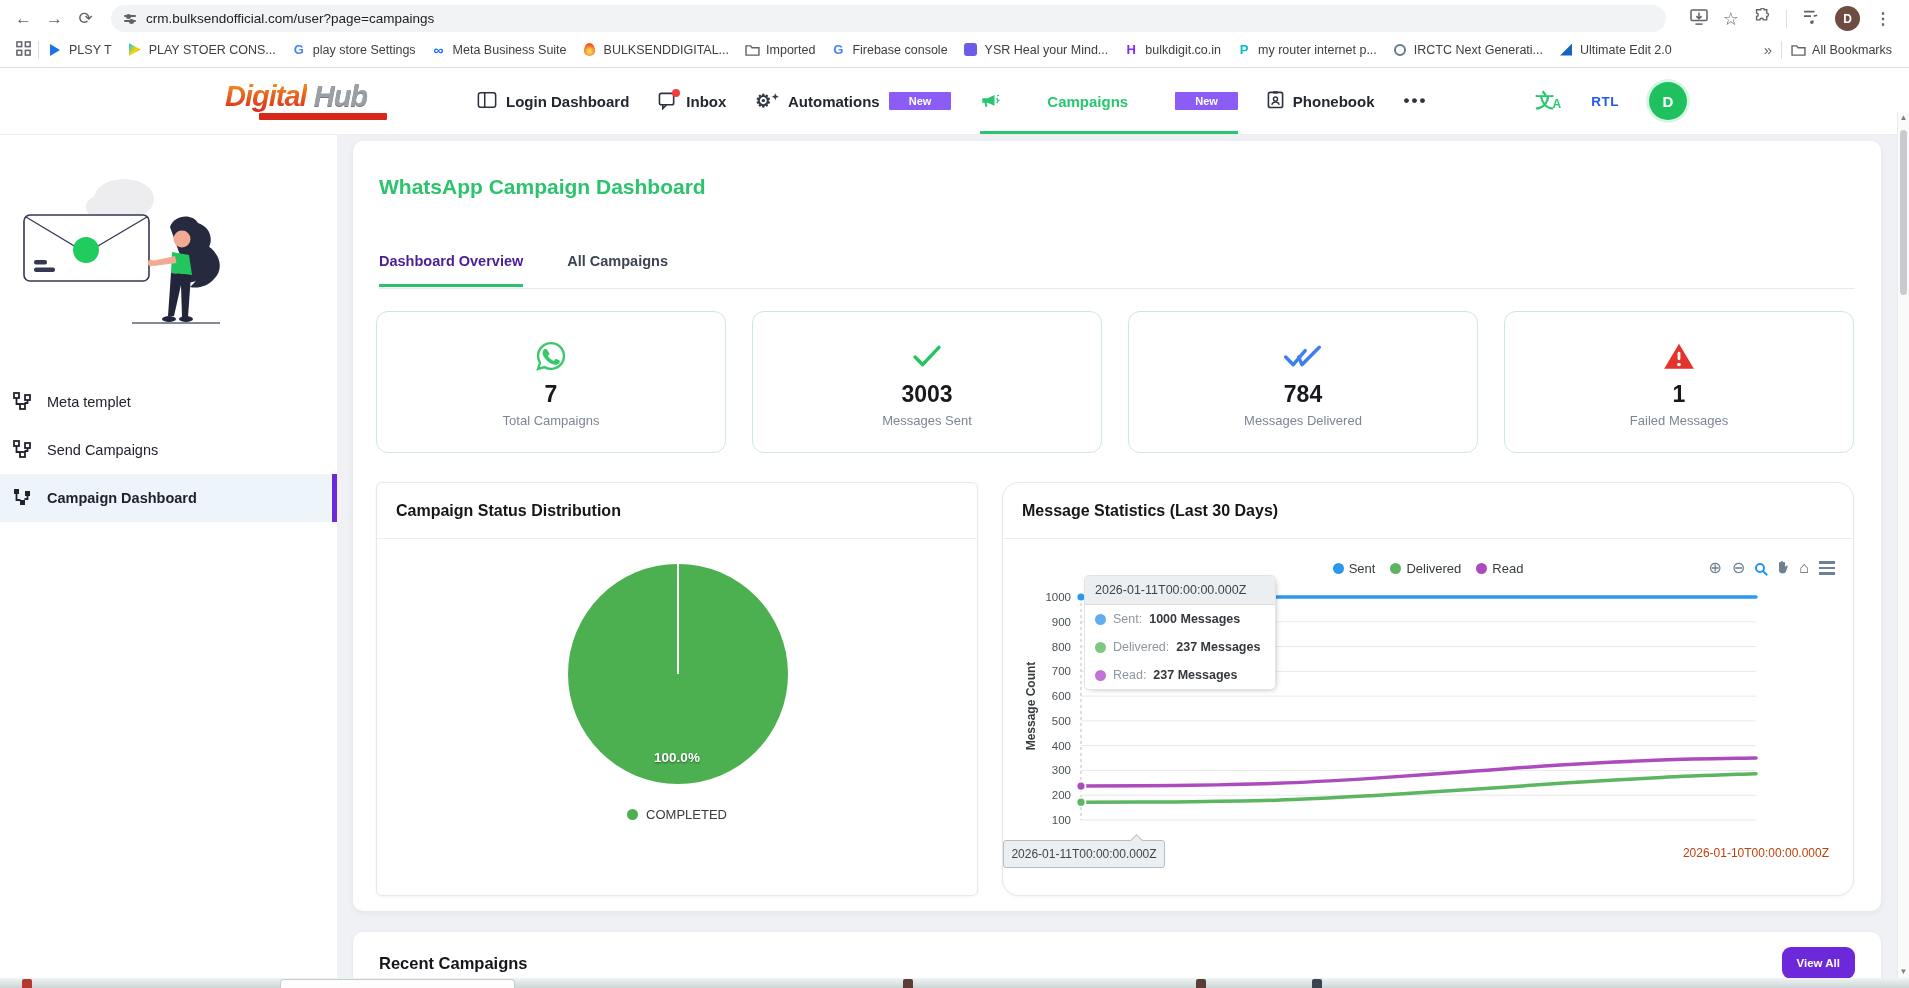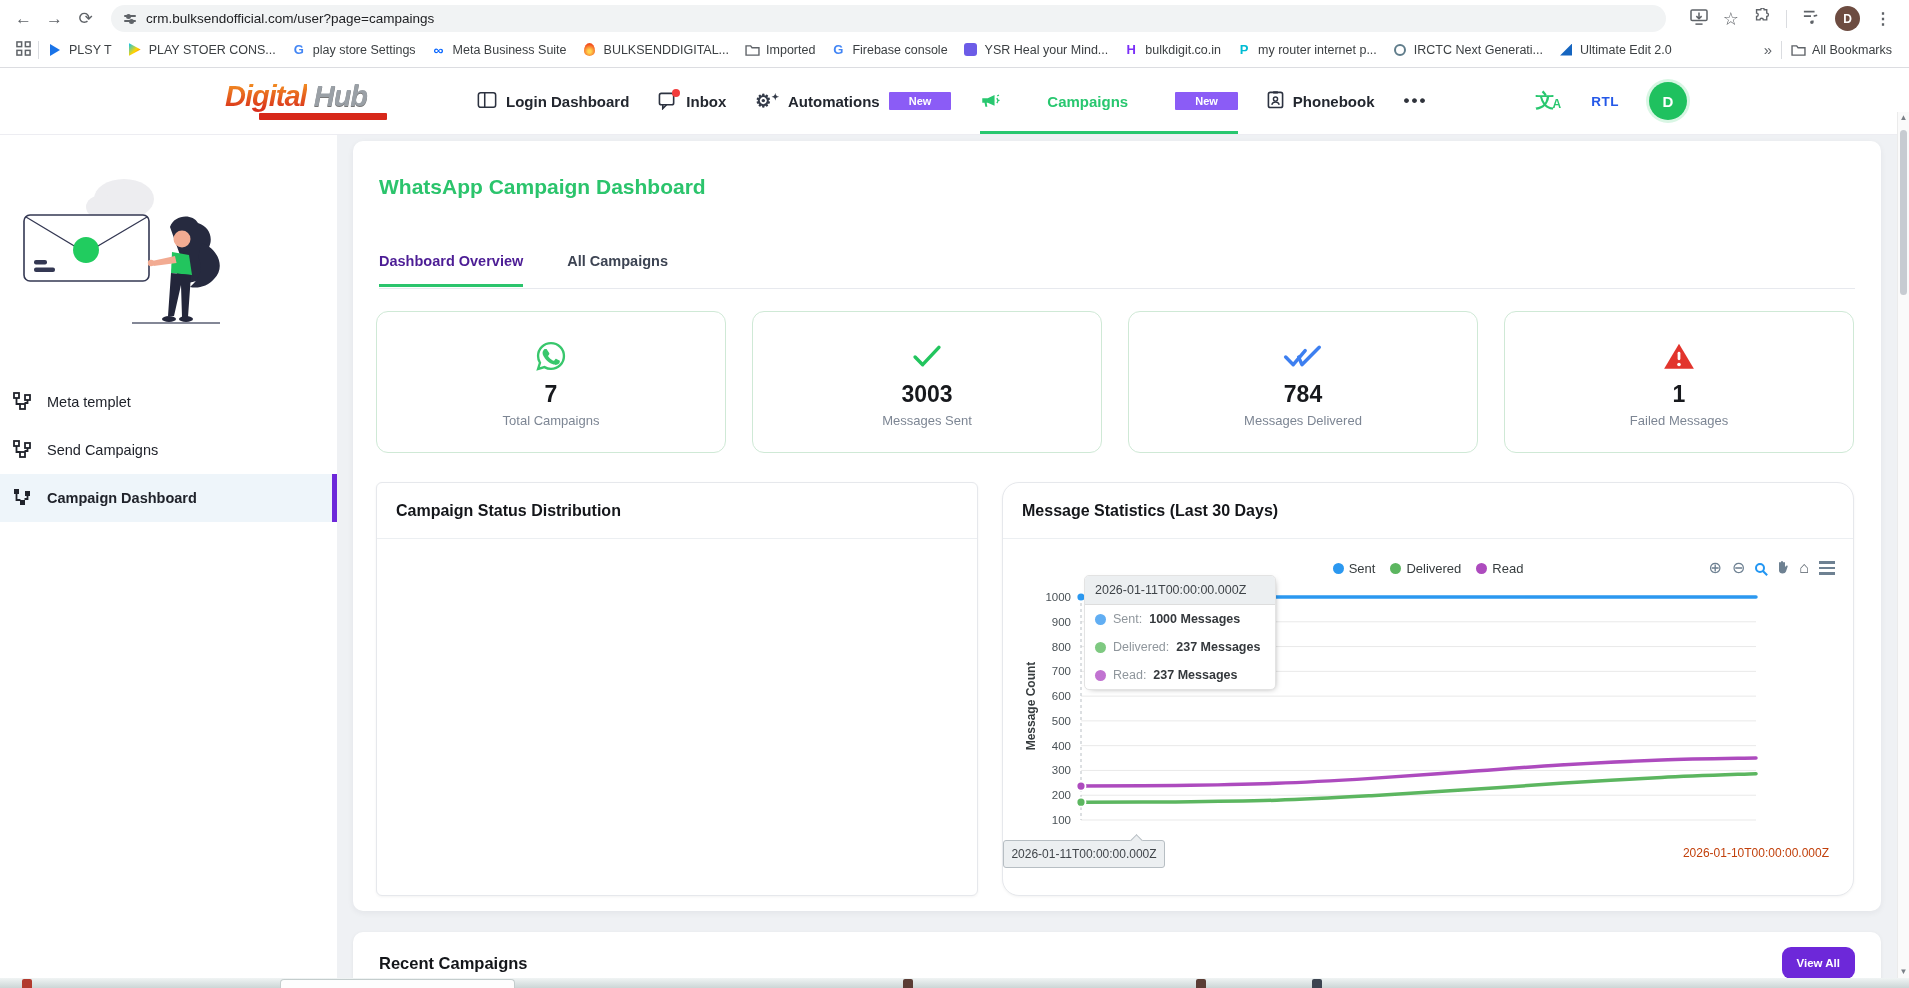--- a/index.html
+++ b/index.html
@@ -409,20 +409,29 @@
           </span>
           <span class="stat-value">1</span>
           <span class="stat-label">Failed Messages</span>
         </div>
       </div>
 
       <div class="charts">
 
         <div class="panel panel-pie">
           <div class="panel-h">Campaign Status Distribution</div>
+          <div class="panel-body">
+            <div class="pie-circle" style="background: rgb(76, 175, 80);"></div>
+            <div class="pie-divider"></div>
+            <div class="pie-label">100.0%</div>
+            <div class="pie-legend">
+              <span class="dot" style="background: rgb(76, 175, 80);"></span>
+              <span>COMPLETED</span>
+            </div>
+          </div>
         </div>
 
         <div class="panel panel-line">
           <div class="panel-h">Message Statistics (Last 30 Days)</div>
           <div class="panel-body">
             <div class="chart-legend">
               <span class="li">
                   <span class="dot" style="background: rgb(43, 152, 240);"></span>
                   <span>Sent</span>
                 </span>

